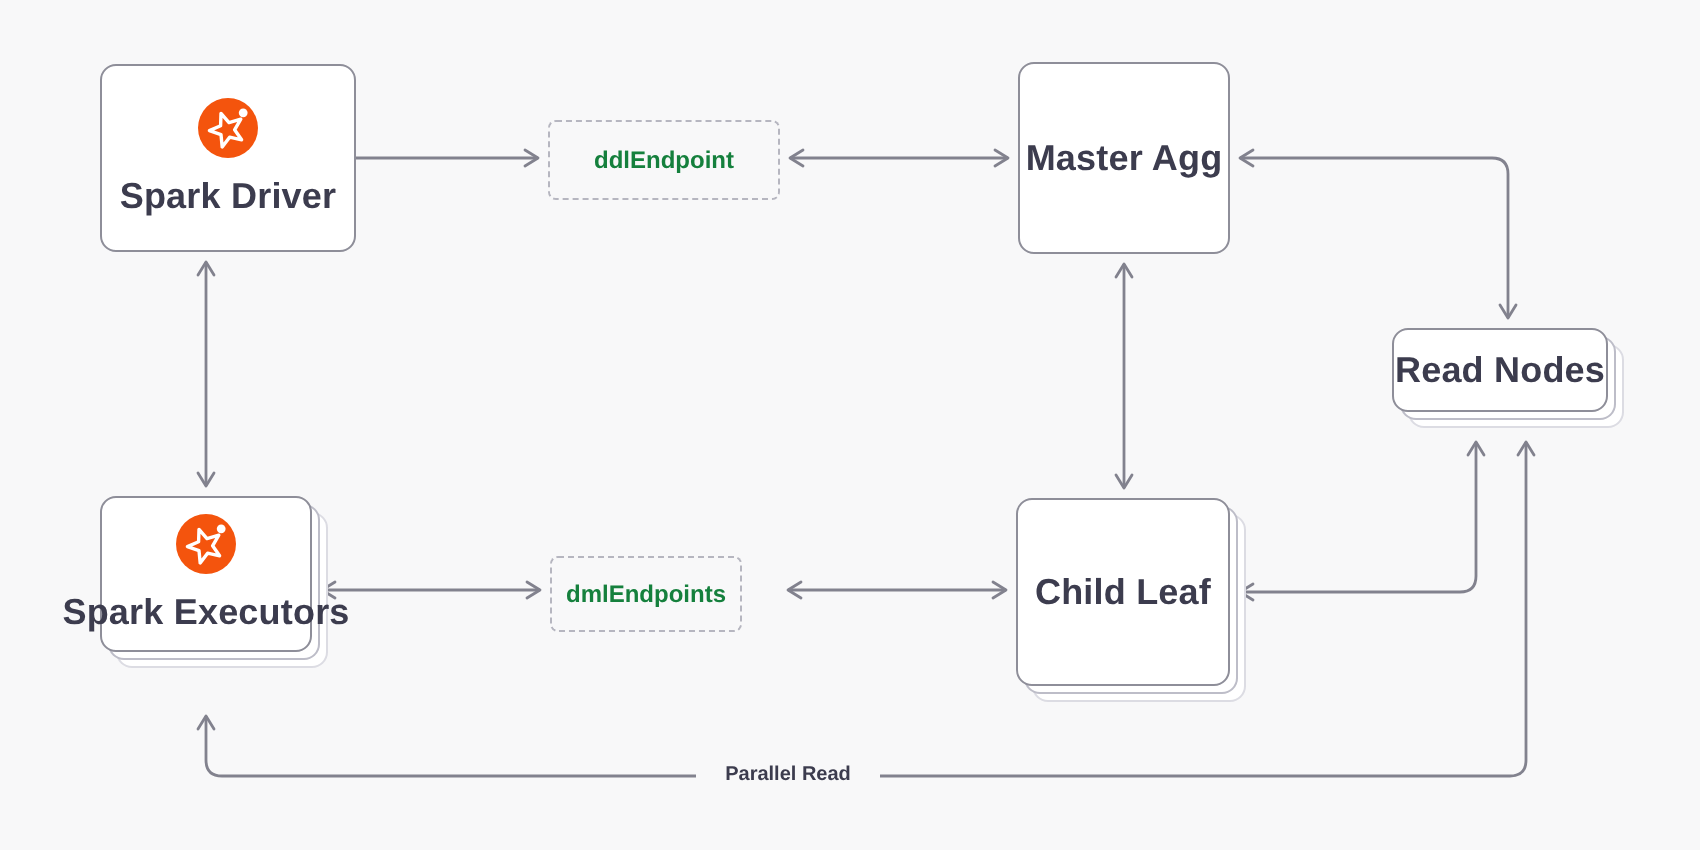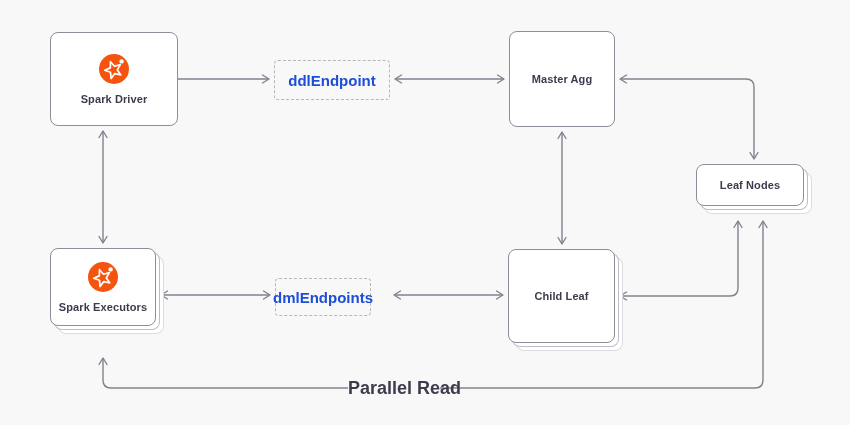--- a/index.html
+++ b/index.html
@@ -1,34 +1,34 @@
 <!DOCTYPE html>
 <html><head>
 <meta charset="utf-8">
 <style>
   html,body{margin:0;padding:0;background:#F8F8F9;font-family:"Liberation Sans",sans-serif;}
   .canvas{position:relative;width:850px;height:425px;background:#F8F8F9;overflow:hidden;}
 
   .node{position:absolute;box-sizing:border-box;background:#FFFFFF;border:1.5px solid #8E8E99;
         border-radius:8px;display:flex;flex-direction:column;align-items:center;justify-content:center;
         gap:9px;z-index:2;}
-  .node .label{font-size:11px;font-weight:700;color:#3C3C4E;letter-spacing:.1px;white-space:nowrap;}
+  .node .label{font-size:18px;font-weight:700;color:#3C3C4E;letter-spacing:.1px;white-space:nowrap;}
 
   .stacked{box-shadow:4px 4px 0 -1px #FFFFFF, 4px 4px 0 0 #BDBDC8,
                       8px 8px 0 -1px #FFFFFF, 8px 8px 0 0 #DCDCE3;}
 
   .dashed{position:absolute;box-sizing:border-box;background:#F8F8F9;border:1.5px dashed #B6B6C0;
           border-radius:4px;display:flex;align-items:center;justify-content:center;z-index:2;}
-  .dashed .label{font-size:15px;font-weight:700;color:#1d4ed8;white-space:nowrap;text-align:right;}
+  .dashed .label{font-size:12px;font-weight:700;color:#15803d;white-space:nowrap;text-align:right;}
 
   svg.wires{position:absolute;left:0;top:0;z-index:1;}
   .wire{fill:none;stroke:#82828E;stroke-width:1.4px;}
 
   .wire-label{position:absolute;z-index:2;background:#F8F8F9;text-align:center;
-              font-size:18px;font-weight:700;color:#3C3C4E;white-space:nowrap;}
+              font-size:10px;font-weight:700;color:#3C3C4E;white-space:nowrap;}
 
   .spark-badge{width:30px;height:30px;display:block;}
 </style>
 </head>
 <body>
 
 <div class="canvas">
 
   <svg class="wires" width="850" height="425" viewBox="0 0 850 425">
     <defs>
@@ -79,18 +79,18 @@
 
   <div class="node" style="left:509px;top:31px;width:106px;height:96px">
     <span class="label">Master Agg</span>
   </div>
 
   <div class="node stacked" style="left:508px;top:249px;width:107px;height:94px">
     <span class="label">Child Leaf</span>
   </div>
 
   <div class="node stacked" style="left:696px;top:164px;width:108px;height:42px">
-    <span class="label">Leaf Nodes</span>
+    <span class="label">Read Nodes</span>
   </div>
 
   <div class="wire-label" style="left:348px;top:379px;width:92px;height:18px;line-height:18px">Parallel Read</div>
 
 </div>
 
 </body></html>

